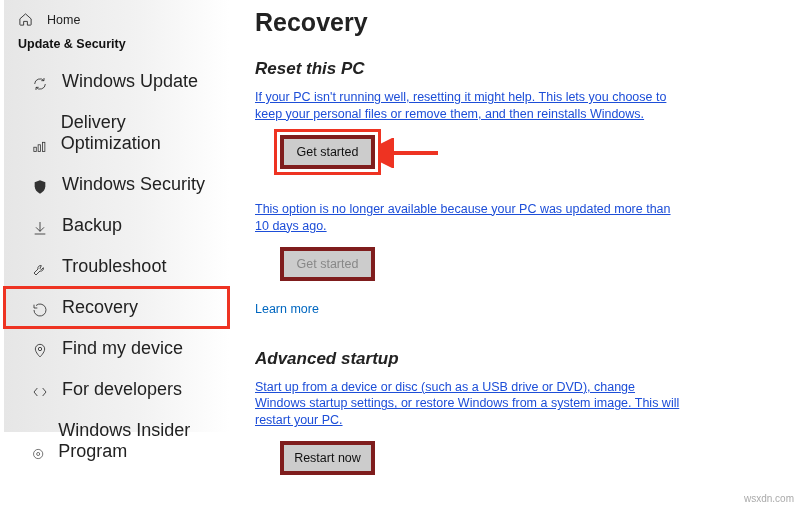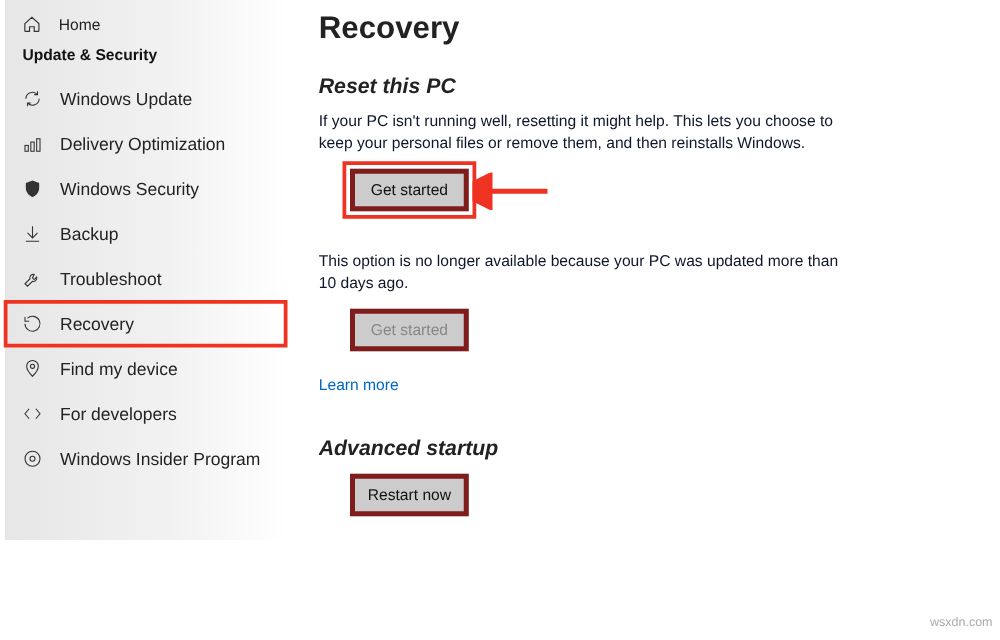--- a/index.html
+++ b/index.html
@@ -4,28 +4,28 @@
 <style>
   * { box-sizing: border-box; margin: 0; padding: 0; font-family: "Segoe UI", Tahoma, sans-serif; }
   body { width: 800px; height: 512px; background: #fff; overflow: hidden; position: relative; }
   .sidebar { position: absolute; left: 4px; top: 0; width: 225px; height: 432px; background: linear-gradient(90deg, #e6e6e6 0%, #f2f2f2 60%, #fff 100%); padding: 8px 0 0 0; }
   .home { display:flex; align-items:center; padding: 4px 12px 10px 14px; font-size:12.5px; color:#222; cursor:pointer; }
   .home svg { width:15px; height:15px; margin-right:14px; }
   .search { margin: 0 10px 14px 10px; background: rgba(255,255,255,0.6); border:1px solid #999; height:30px; display:flex; align-items:center; padding:0 8px; color:#666; font-size:12.5px; cursor:text; }
   .search span { flex:1; }
   .search svg { width:14px; height:14px; color:#333; }
   .category { font-weight:600; font-size:12.5px; padding: 0 14px 10px 14px; color:#111; }
-  .nav-item { display:flex; align-items:flex-start; padding: 10px 12px 10px 14px; font-size:14px; color:#222; cursor:pointer; }
+  .nav-item { display:flex; align-items:flex-end; padding: 10px 12px 10px 28px; font-size:18px; color:#222; cursor:pointer; }
   .nav-item svg { width:16px; height:16px; margin-right:14px; stroke:#333; fill:none; stroke-width:1.3; }
   .nav-item.filled svg { fill:#333; stroke:none;}
   .highlight-red { outline: 3px solid #e32; outline-offset:-2px; }
   .content { position:absolute; left:255px; top:8px; right:10px; bottom:0; overflow:hidden; color:#222; }
   h1 { font-weight:600; font-size:25px; margin-bottom:22px; }
   h2 { font-weight:600; font-size:17px; margin-bottom:10px;font-style:italic; }
-  .desc { font-size:12.5px; color:#0f172a; max-width:430px; line-height:1.35; margin-bottom:12px; }
+  .desc { font-size:12.5px; color:#1d4ed8; max-width:430px; line-height:1.35; margin-bottom:12px;text-decoration:underline; }
   .btn { display:inline-block; background:#ccc; border:4px solid #7f1d1d; padding:6px 4px; font-size:12.5px; color:#111; cursor:pointer; min-width:95px; text-align:center;margin-left:25px; }
   .btn.disabled { color:#888; cursor:default; }
   .btn.boxed { outline:3px solid #e32; outline-offset:3px; }
   .section { margin-bottom:32px; }
   .link { color:#0067c0; font-size:12.5px; cursor:pointer; }
   .arrow { position:absolute; left:378px; top:138px; pointer-events:none; }
   .watermark { position:absolute; right:6px; bottom:8px; font-size:10px; color:#aaa; }
 </style>
 </head>
 <body>
@@ -113,20 +113,21 @@
 
   <div class="section">
     <p class="desc">This option is no longer available because your PC was updated more than 10 days ago.</p>
     <div class="btn disabled">Get started</div>
     <div style="height:18px"></div>
     <span class="link">Learn more</span>
   </div>
 
   <div class="section">
     <h2>Advanced startup</h2>
+    <p class="desc">Start up from a device or disc (such as a USB drive or DVD), change Windows startup settings, or restore Windows from a system image. This will restart your PC.</p>
     <div class="btn">Restart now</div>
   </div>
 
 </div>
 
 <svg class="arrow" width="70" height="30">
   <defs>
       <marker id="ah" markerWidth="8" markerHeight="8" refX="2" refY="4" orient="auto">
         <path d="M0 0 L8 4 L0 8 z" fill="#e32"></path>
       </marker>

